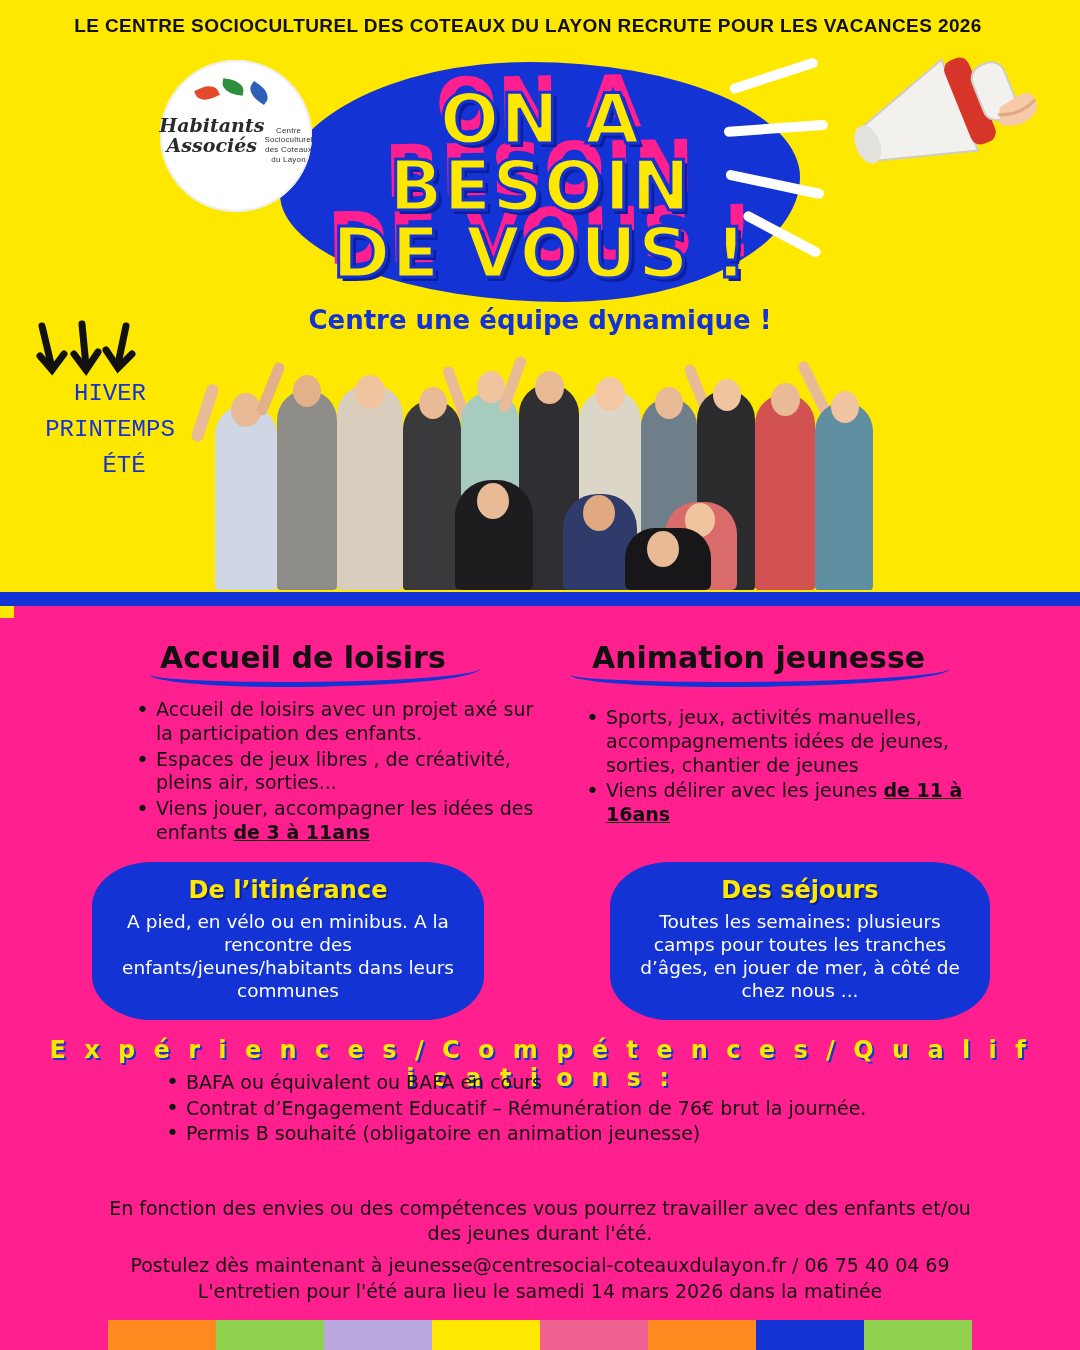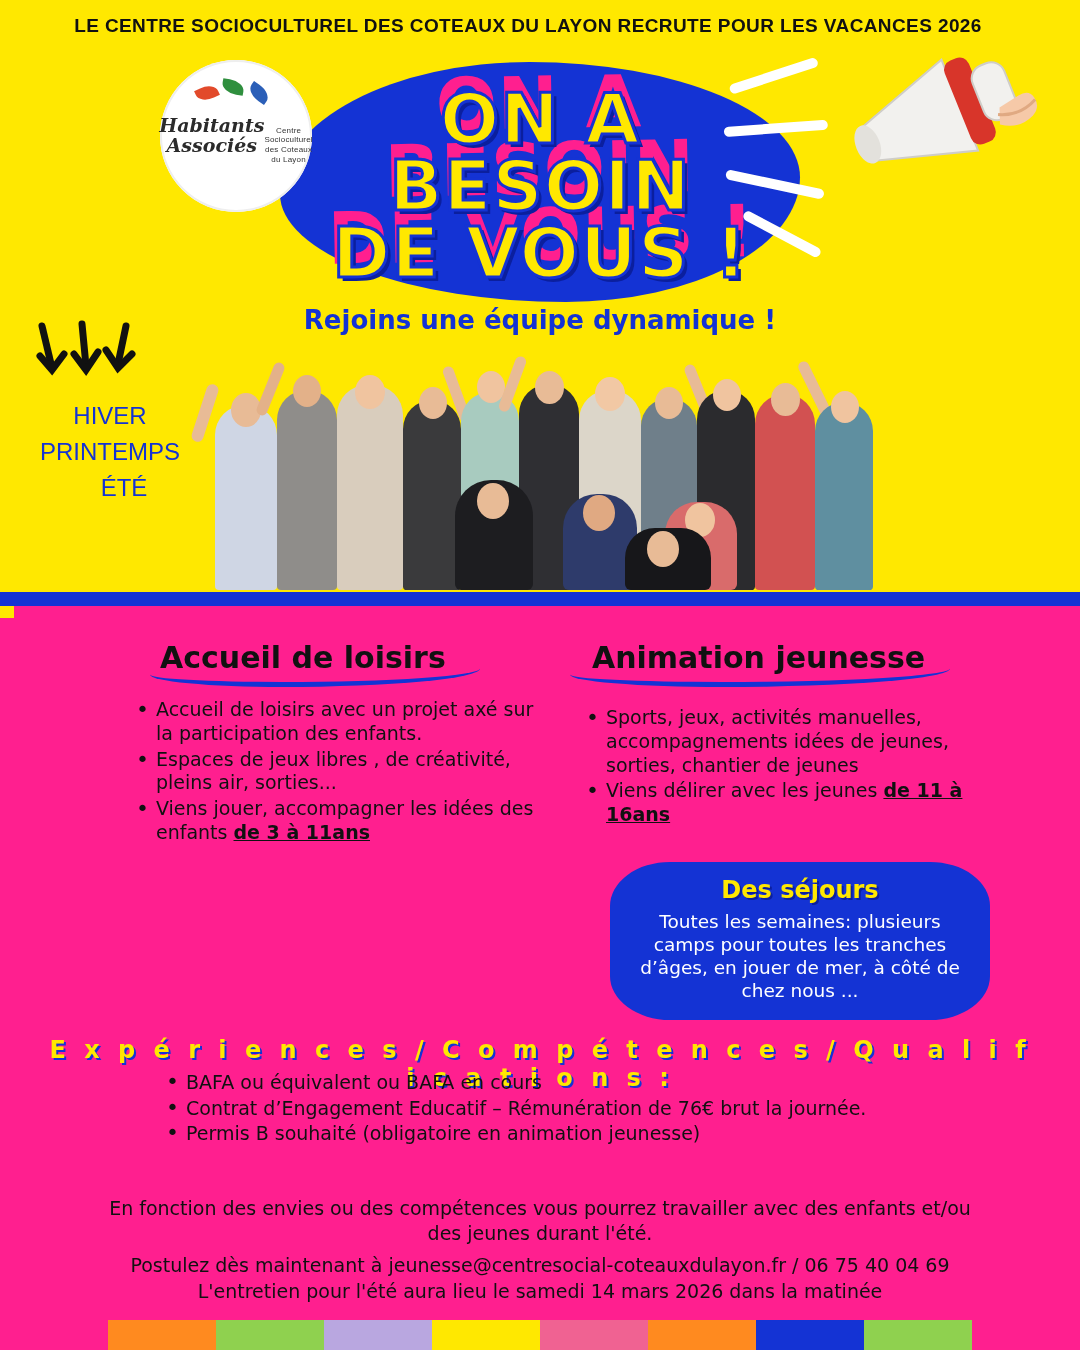--- a/index.html
+++ b/index.html
@@ -146,25 +146,25 @@
   }
 
   
   .arrows {
     position: absolute;
     left: 30px; top: 320px;
     width: 130px; height: 70px;
   }
   .seasons {
     position: absolute;
-    left: 20px; top: 398px;
+    left: 20px; top: 376px;
     width: 180px;
     text-align: center;
     color: #1433d4;
-    font-family: Liberation Sans, sans-serif;
+    font-family: Liberation Mono, monospace;
     font-size: 24px;
     line-height: 1.5;
   }
   .seasons div { white-space: nowrap; }
   .season-1 { text-align: center; }
   .season-3 { margin-left: 28px; }
 
   
   .photo-band {
     position: absolute;
@@ -353,21 +353,21 @@
       <span>BESOIN</span><br>
       <span>DE VOUS !</span>
     </div>
 
     <div class="main-title">
       <span>ON A</span><br>
       <span>BESOIN</span><br>
       <span>DE VOUS !</span>
     </div>
 
-    <div class="subtitle">Rejoins une équipe dynamique !</div>
+    <div class="subtitle">Centre une équipe dynamique !</div>
 
     <div class="logo">
       <div class="logo-leaf" style="background:#e24a2b; left:36px; top:26px; transform:rotate(-25deg);"></div>
       <div class="logo-leaf" style="background:#2f8f3e; left:62px; top:20px; transform:rotate(10deg);"></div>
       <div class="logo-leaf" style="background:#2b5fb8; left:88px; top:26px; transform:rotate(35deg);"></div>
       <div class="logo-top">
         <span>Habitants</span><br>
         <span>Associés</span>
       </div>
       <div class="logo-sub">
@@ -479,20 +479,24 @@
     <li><span>Viens jouer, accompagner les idées des enfants </span><span class="u">de 3 à 11ans</span></li>
   </ul>
 
   <div class="col-title" style="left:592px; top:640px;">Animation jeunesse</div>
   <div class="title-underline" style="left:570px; top:656px; width:380px;"></div>
   <ul class="blist" style="left:580px; top:706px; width:360px;">
     <li><span>Sports, jeux, activités manuelles, accompagnements idées de jeunes, sorties, chantier de jeunes</span></li>
     <li><span>Viens délirer avec les jeunes </span><span class="u">de 11 à 16ans</span></li>
   </ul>
 
+  <div class="blue-box" style="left:92px; top:862px; width:392px; height:158px;">
+    <div class="bb-title">De l’itinérance</div>
+    <div class="bb-text">A pied, en vélo ou en minibus. A la rencontre des enfants/jeunes/habitants dans leurs communes</div>
+  </div>
 
   <div class="blue-box" style="left:610px; top:862px; width:380px; height:158px;">
     <div class="bb-title">Des séjours</div>
     <div class="bb-text">Toutes les semaines: plusieurs camps pour toutes les tranches d’âges, en jouer de mer, à côté de chez nous ...</div>
   </div>
 
   <div class="exp-title">E x p é r i e n c e s / C o m p é t e n c e s / Q u a l i f i c a t i o n s  :</div>
   <ul class="exp-list">
     <li><span>BAFA ou équivalent ou BAFA en cours</span></li>
     <li><span>Contrat d’Engagement Educatif – Rémunération de 76€ brut la journée.</span></li>

